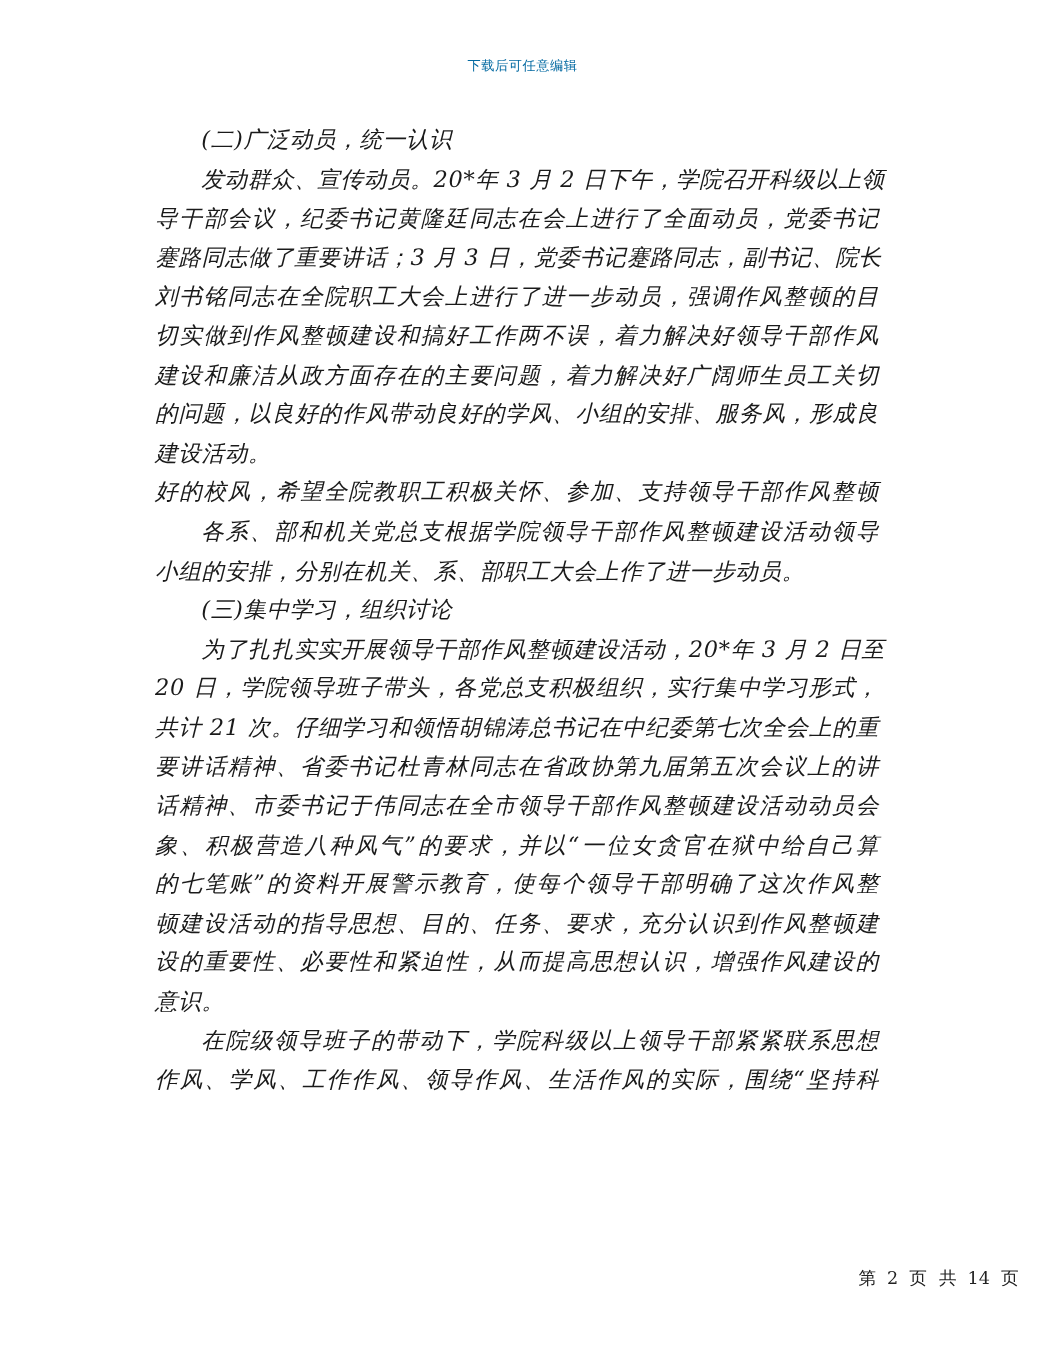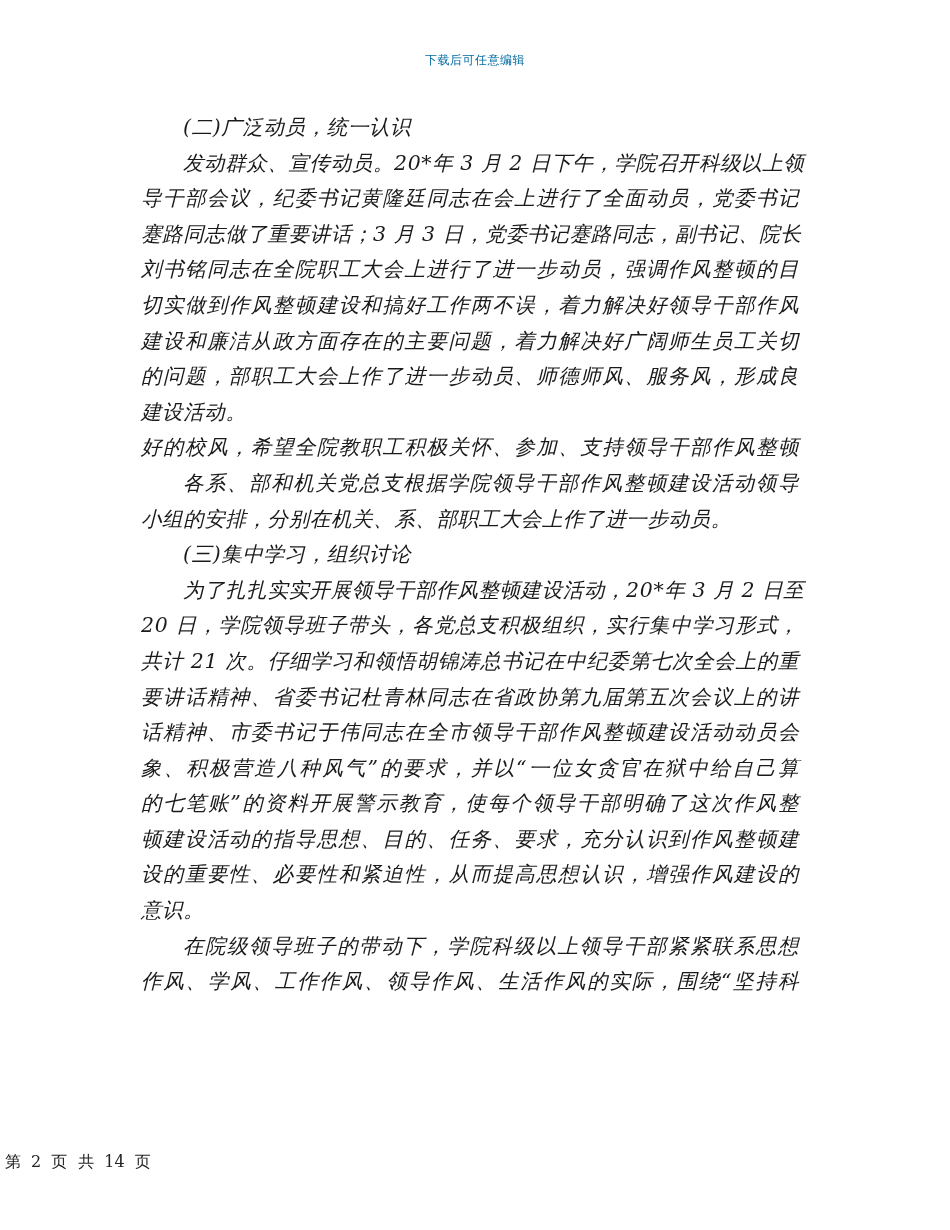--- a/index.html
+++ b/index.html
@@ -46,21 +46,21 @@
     text-align-last: left;
   }
   .line.indent {
     padding-left: 42px;
   }
   .page-footer {
     position: absolute;
     top: 1152px;
     left: 0;
     width: 931px;
-    text-align: left;
+    text-align: right;
     font-size: 16px;
     color: #222;
     word-spacing: 6px;
   }
   .page-footer span { margin: 0 5px; }
 </style>
 </head>
 <body>
 
 <div class="page-header">下载后可任意编辑</div>
@@ -69,21 +69,21 @@
 
   <div class="line indent last">(二)广泛动员，统一认识</div>
 
   <div>
     <div class="line indent">发动群众、宣传动员。20*年 3 月 2 日下午，学院召开科级以上领</div>
     <div class="line">导干部会议，纪委书记黄隆廷同志在会上进行了全面动员，党委书记</div>
     <div class="line">蹇路同志做了重要讲话；3 月 3 日，党委书记蹇路同志，副书记、院长</div>
     <div class="line">刘书铭同志在全院职工大会上进行了进一步动员，强调作风整顿的目</div>
     <div class="line">切实做到作风整顿建设和搞好工作两不误，着力解决好领导干部作风</div>
     <div class="line">建设和廉洁从政方面存在的主要问题，着力解决好广阔师生员工关切</div>
-    <div class="line">的问题，部职工大会上作了进一步动员、师德师风、服务风，形成良</div>
+    <div class="line">的问题，以良好的作风带动良好的学风、小组的安排、服务风，形成良</div>
     <div class="line last">建设活动。</div>
     <div class="line">好的校风，希望全院教职工积极关怀、参加、支持领导干部作风整顿</div>
   </div>
 
   <div>
     <div class="line indent">各系、部和机关党总支根据学院领导干部作风整顿建设活动领导</div>
     <div class="line last">小组的安排，分别在机关、系、部职工大会上作了进一步动员。</div>
   </div>
 
   <div class="line indent last">(三)集中学习，组织讨论</div>

